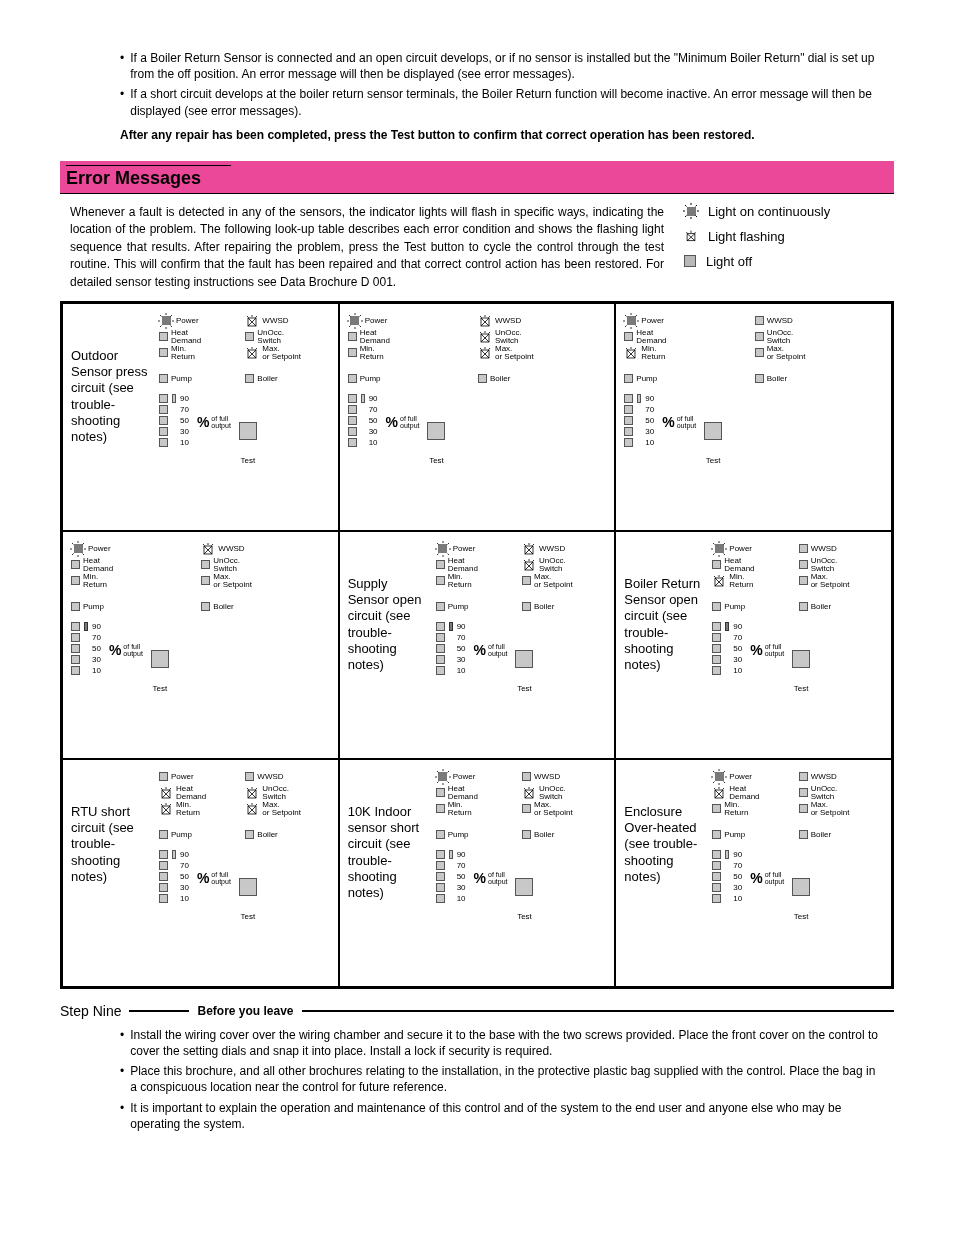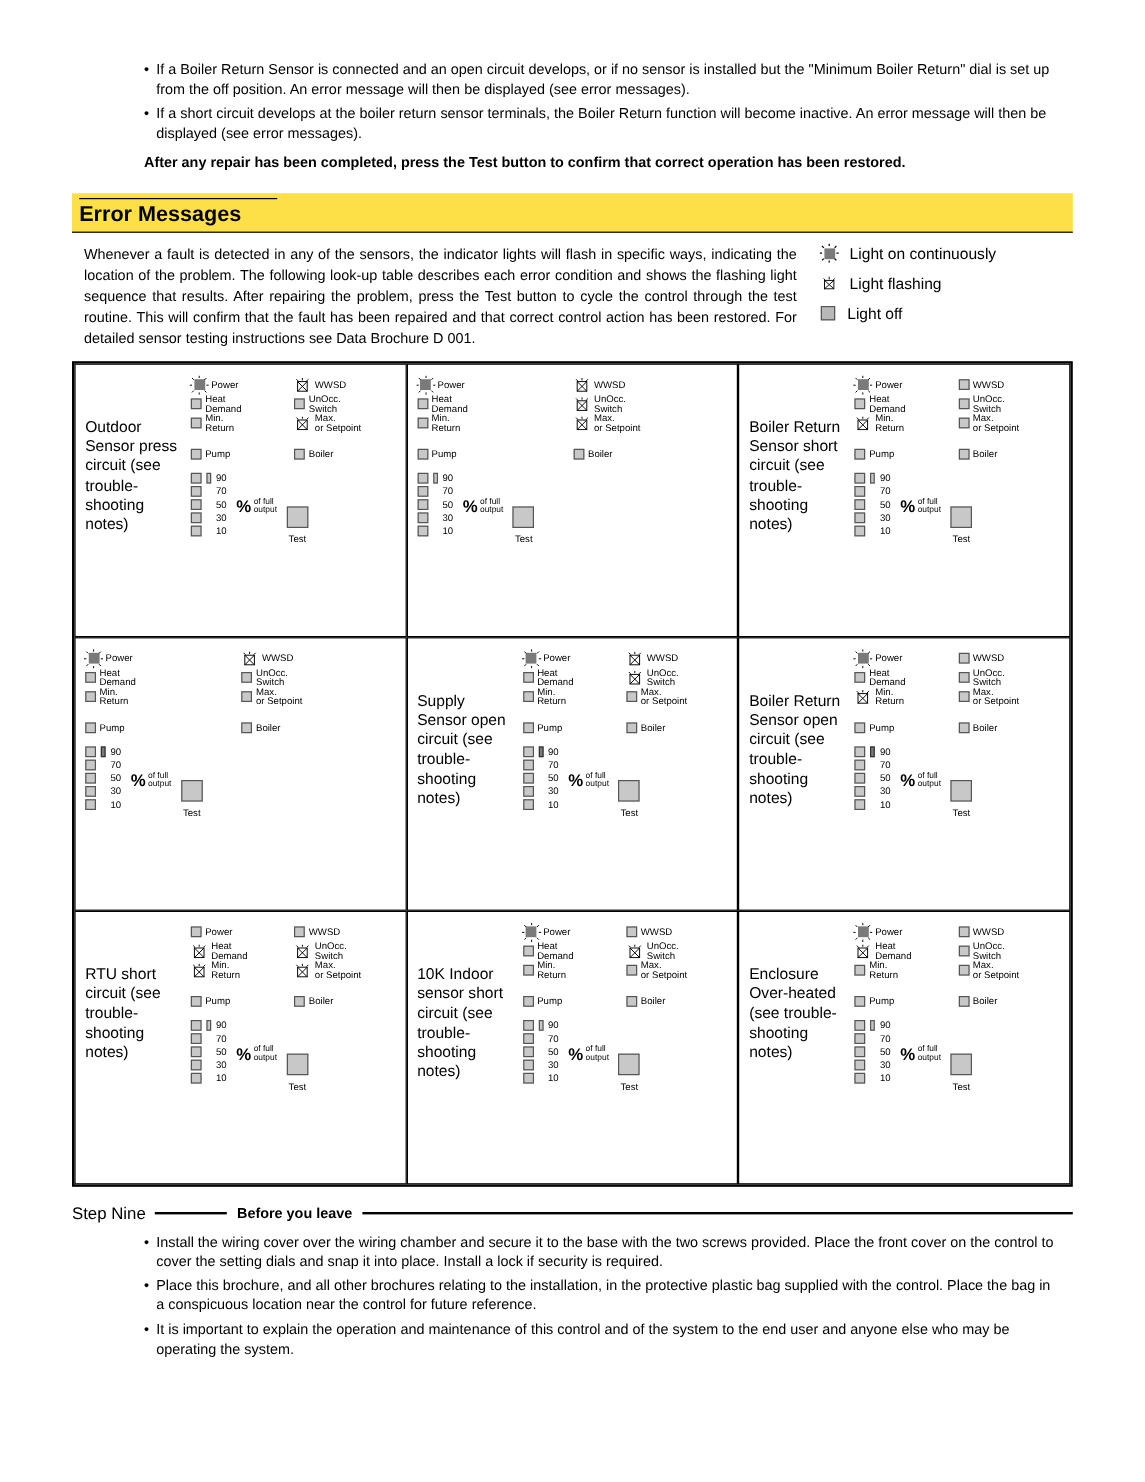--- a/index.html
+++ b/index.html
@@ -30,21 +30,21 @@
   }
   .bold-line {
     font-weight: bold;
     margin: 8px 0 18px 0;
     line-height: 1.35;
   }
   .section-header {
     display:flex;
     align-items:flex-end;
     border-bottom: 1px solid #000;
-    background: #fde047;
+    background: #ec4899;
     padding: 4px 6px 4px 6px;
     margin-bottom: 10px;
   }
   .section-header h2 {
     margin:0;
     font-size: 18px;
     font-weight: bold;
     border-top: 1px solid #000;
     padding-top:2px;
     padding-right:30px;
@@ -102,21 +102,21 @@
   .sq-flash {width:14px;height:12px; flex-shrink:0; display:flex; align-items:center; justify-content:center;}
   .sq-flash svg{width:14px;height:12px;}
   .bar-area { margin-top:8px; display:flex; align-items:flex-start; gap:8px;}
   .bar-col {display:flex; flex-direction:column; gap:2px; align-items:flex-start;}
   .bar-row {display:flex; align-items:center; gap:4px;}
   .bar-sq {width:9px;height:9px;background:#c8c8c8;border:0.5px solid #555;}
   .bar-sq-on-top {width:9px;height:9px;background:#7a7a7a;border:0.5px solid #333;}
   .pct-block { display:flex; flex-direction:column; align-items:center; gap:2px; margin-top:20px;}
   .pct-sym { font-size:14px; font-weight:bold;}
   .pct-box {width:18px;height:18px;background:#c8c8c8;border:0.5px solid #555; margin-top:6px;}
-  .test-label {font-size:8px; margin-top:5px;}
+  .test-label {font-size:8px; margin-top:16px;}
   .pct-text{font-size:7px; line-height:1;}
   .step-row {
     display:flex;
     align-items:center;
     gap:8px;
     margin: 14px 0 8px 0;
   }
   .step-row .bar { height:2px; background:#000; width:60px;}
   .step-row .bar-long {flex:1; height:2px; background:#000;}
   .step-row .t1 {font-weight:normal; font-size:14px;}
@@ -436,21 +436,20 @@
           </div>
         </div>
         <div style="display:flex;flex-direction:column;align-items:center;margin-top:22px;">
           <span class="pct-box"></span>
           <span class="test-label">Test</span>
         </div>
       </div>
     </div>
   </div>
         <div class="cell">
-    <div class="cell-label">Boiler Return Sensor short circuit (see trouble-shooting notes)</div>
     <div class="panel">
       <div class="panel-grid">
         <div class="pg-item">
                 <span class="sq-on-rays">
                   <span class="core"></span>
                   <svg viewBox="0 0 16 16">
                     <g stroke="#000" stroke-width="0.8">
                       <line x1="8" y1="0" x2="8" y2="2"></line>
                       <line x1="8" y1="14" x2="8" y2="16"></line>
                       <line x1="0" y1="8" x2="2" y2="8"></line>

